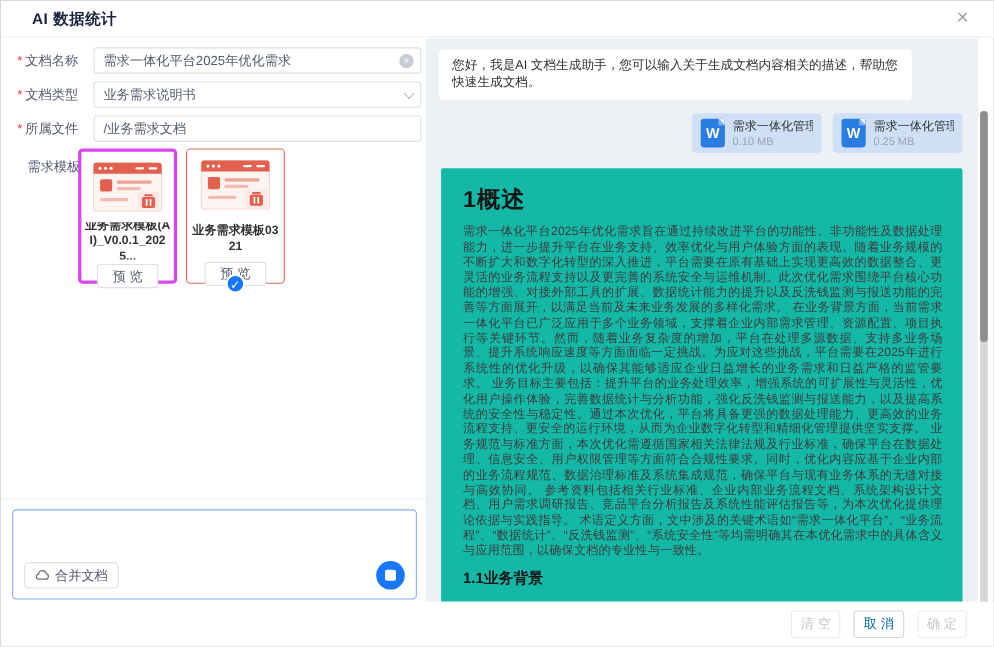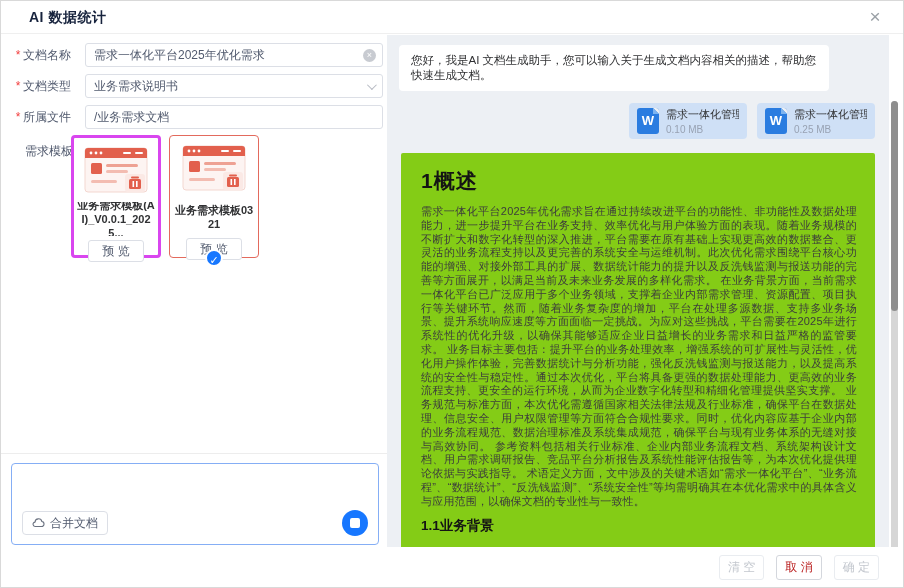--- a/index.html
+++ b/index.html
@@ -48,34 +48,34 @@
   .right-panel { position:absolute; left:386px; top:34px; right:14px; bottom:40px; background:#edf0f4; overflow:hidden; }
   .ai-bubble { display:inline-block; margin:10px 0 0 12px; max-width:430px; background:#fff; border-radius:4px; padding:8px 12px; font-size:11.5px; color:#303133; line-height:15px; }
   .attach-row { display:flex; justify-content:flex-end; gap:10px; margin:12px 14px 0 0; }
   .attach-card { width:118px; height:36px; background:#cfe0f6; border-radius:4px; display:flex; align-items:center; gap:7px; padding:0 8px; cursor:pointer; }
   .word-icon { position:relative; width:22px; height:26px; background:#2a7ce0; border-radius:3px; color:#fff; font-size:13px; font-weight:bold; text-align:center; line-height:26px; flex:0 0 auto; }
   .word-fold { position:absolute; right:0; top:0; width:0; height:0; border-top:6px solid #edf0f4; border-left:6px solid #7db4f0; border-top-right-radius:3px; }
   .attach-meta { overflow:hidden; }
   .attach-name { font-size:11px; color:#303133; white-space:nowrap; overflow:hidden; }
   .attach-size { font-size:10px; color:#98a2b3; margin-top:2px; }
 
-  .doc-card { margin:14px 14px 0 14px; height:414px; background:#84cc16; border-radius:2px; padding:12px 18px 0 20px; overflow:hidden; }
+  .doc-card { margin:14px 14px 0 14px; height:414px; background:#14b8a6; border-radius:2px; padding:12px 18px 0 20px; overflow:hidden; }
   .doc-h1 { font-size:21px; font-weight:bold; color:#141414; margin:2px 0 10px; letter-spacing:1px; }
   .doc-p { font-size:11px; line-height:13.8px; color:#3c3c3c; text-align:justify; letter-spacing:.2px; }
   .doc-h2 { font-size:13.5px; font-weight:bold; color:#141414; margin:8px 0 18px; }
 
   
   .scroll-track { position:absolute; right:5px; top:100px; width:7px; height:455px; background:#d6d6d6; border-radius:4px; }
   .scroll-thumb { position:absolute; top:0; left:0; width:7px; height:210px; background:#8e8e8e; border-radius:4px; }
 
   
   .modal-footer { position:absolute; left:386px; right:0; bottom:0; height:40px; background:#fff; display:flex; justify-content:flex-end; align-items:flex-start; gap:12px; padding:8px 24px 0 0; }
   .ft-btn { font-size:12px; font-family:inherit; height:25px; padding:0 8px; border-radius:3px; background:#fff; cursor:pointer; white-space:nowrap; }
   .ft-btn.disabled { color:#c3c7ce; border:1px solid #e9ecf0; cursor:not-allowed; }
-  .ft-btn.normal { color:#b91c1c; border:1px solid #d4d7dd; }
+  .ft-btn.normal { color:#0369a1; border:1px solid #d4d7dd; }
 </style>
 </head>
 <body>
 
 <div class="modal">
 
   <div class="modal-header">
     <div class="modal-title">AI 数据统计</div>
     <button class="close-btn"><span>×</span></button>
   </div>

